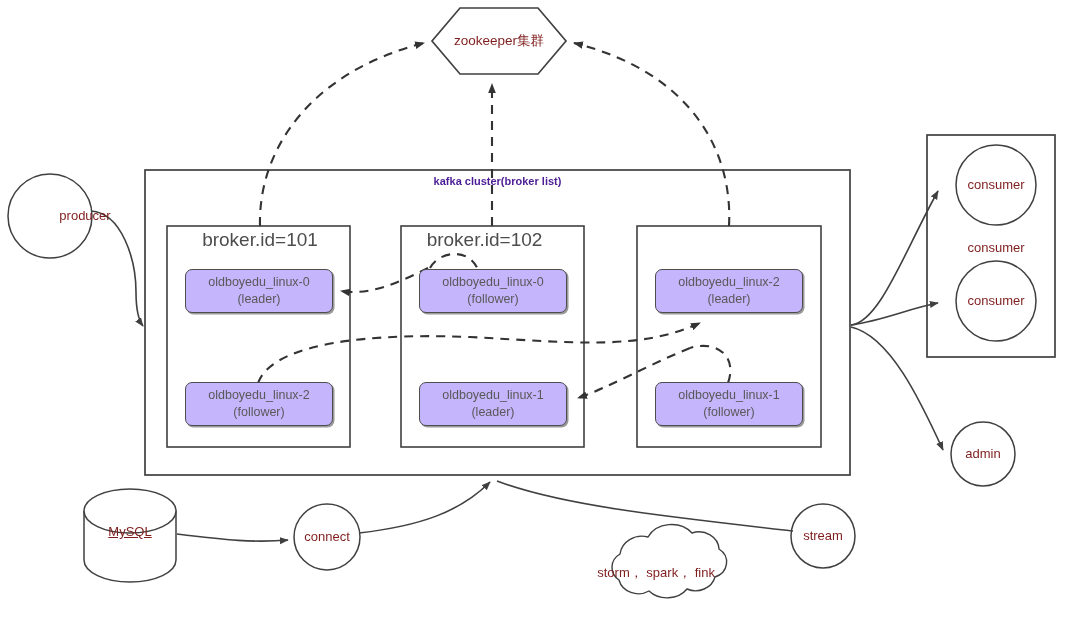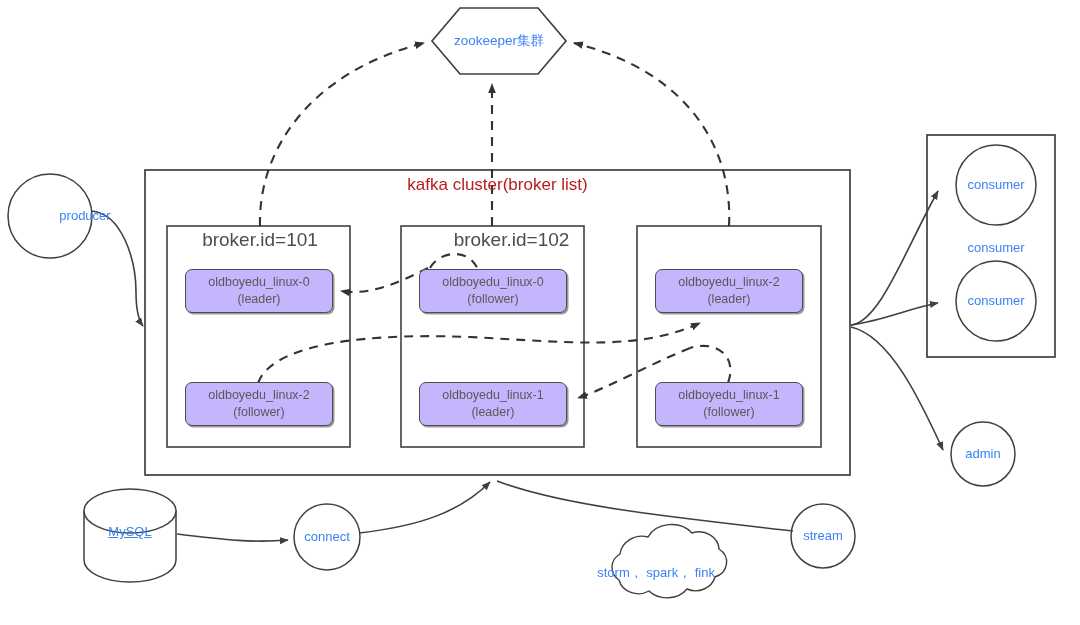--- a/index.html
+++ b/index.html
@@ -19,38 +19,38 @@
   }
   svg.layer {
     position: absolute;
     left: 0;
     top: 0;
     width: 1080px;
     height: 625px;
   }
   .node-label {
     position: absolute;
-    color: #3b82f6;
+    color: #7f1d1d;
     text-align: center;
     line-height: 1.25;
     white-space: nowrap;
     pointer-events: none;
   }
   .lbl-producer, .lbl-connect, .lbl-stream, .lbl-admin,
   .lbl-mysql, .lbl-consumer, .lbl-cloud {
     font-size: 13px;
   }
   .lbl-zk {
     font-size: 13.5px;
   }
   .cluster-title {
     position: absolute;
-    font-size: 17px;
-    font-weight: normal;
-    color: #b91c1c;
+    font-size: 11px;
+    font-weight: bold;
+    color: #4c1d95;
     white-space: nowrap;
   }
   .broker-title {
     position: absolute;
     font-size: 19px;
     color: #4d4d4d;
     white-space: nowrap;
     text-align: center;
   }
   .partition {
@@ -151,21 +151,21 @@
   <div class="broker-title" style="left:167px; top:229px; width:186px;">broker.id=101</div>
   <div class="partition" style="left:185px; top:269px; width:148px; height:44px;">
     <span class="pline">oldboyedu_linux-0</span>
     <span class="pline">(leader)</span>
   </div>
   <div class="partition" style="left:185px; top:382px; width:148px; height:44px;">
     <span class="pline">oldboyedu_linux-2</span>
     <span class="pline">(follower)</span>
   </div>
 
-  <div class="broker-title" style="left:420px; top:229px; width:183px;">broker.id=102</div>
+  <div class="broker-title" style="left:393px; top:229px; width:183px;">broker.id=102</div>
   <div class="partition" style="left:419px; top:269px; width:148px; height:44px;">
     <span class="pline">oldboyedu_linux-0</span>
     <span class="pline">(follower)</span>
   </div>
   <div class="partition" style="left:419px; top:382px; width:148px; height:44px;">
     <span class="pline">oldboyedu_linux-1</span>
     <span class="pline">(leader)</span>
   </div>
 
   <div class="partition" style="left:655px; top:269px; width:148px; height:44px;">

